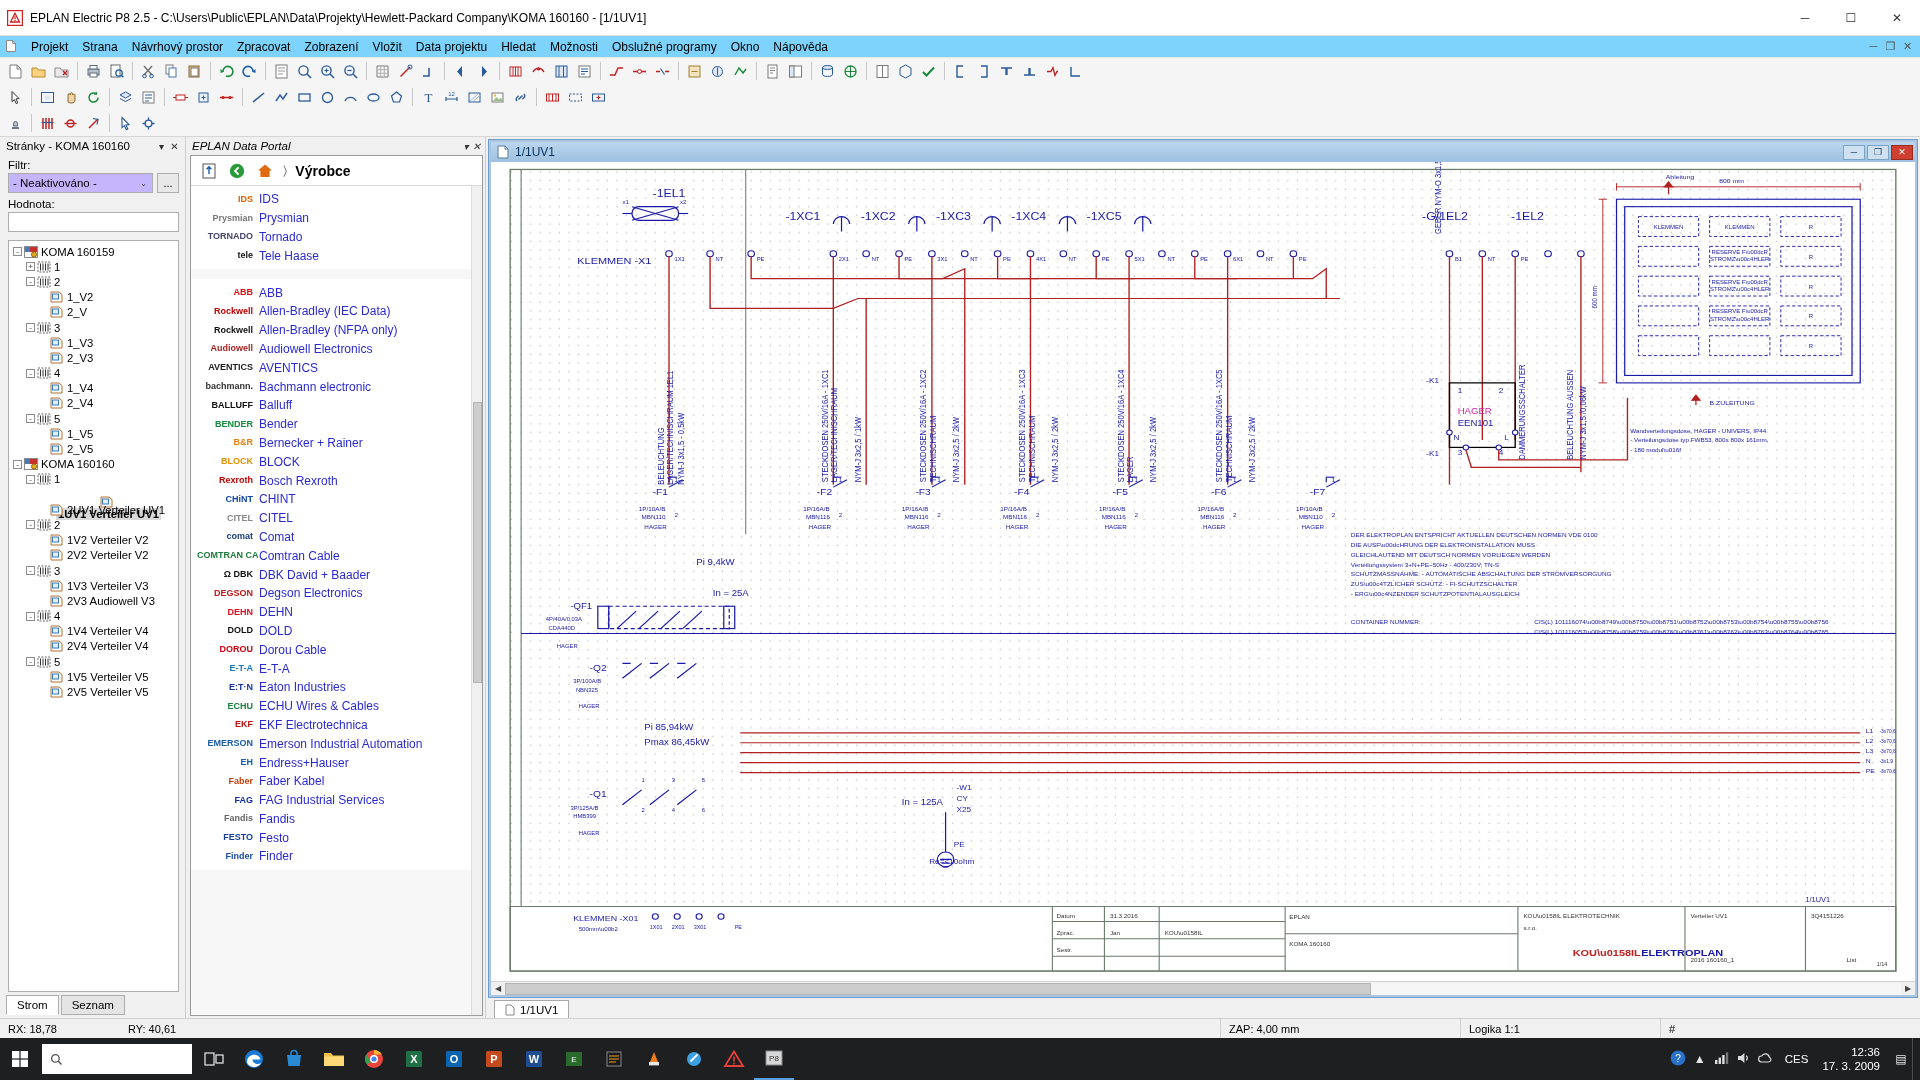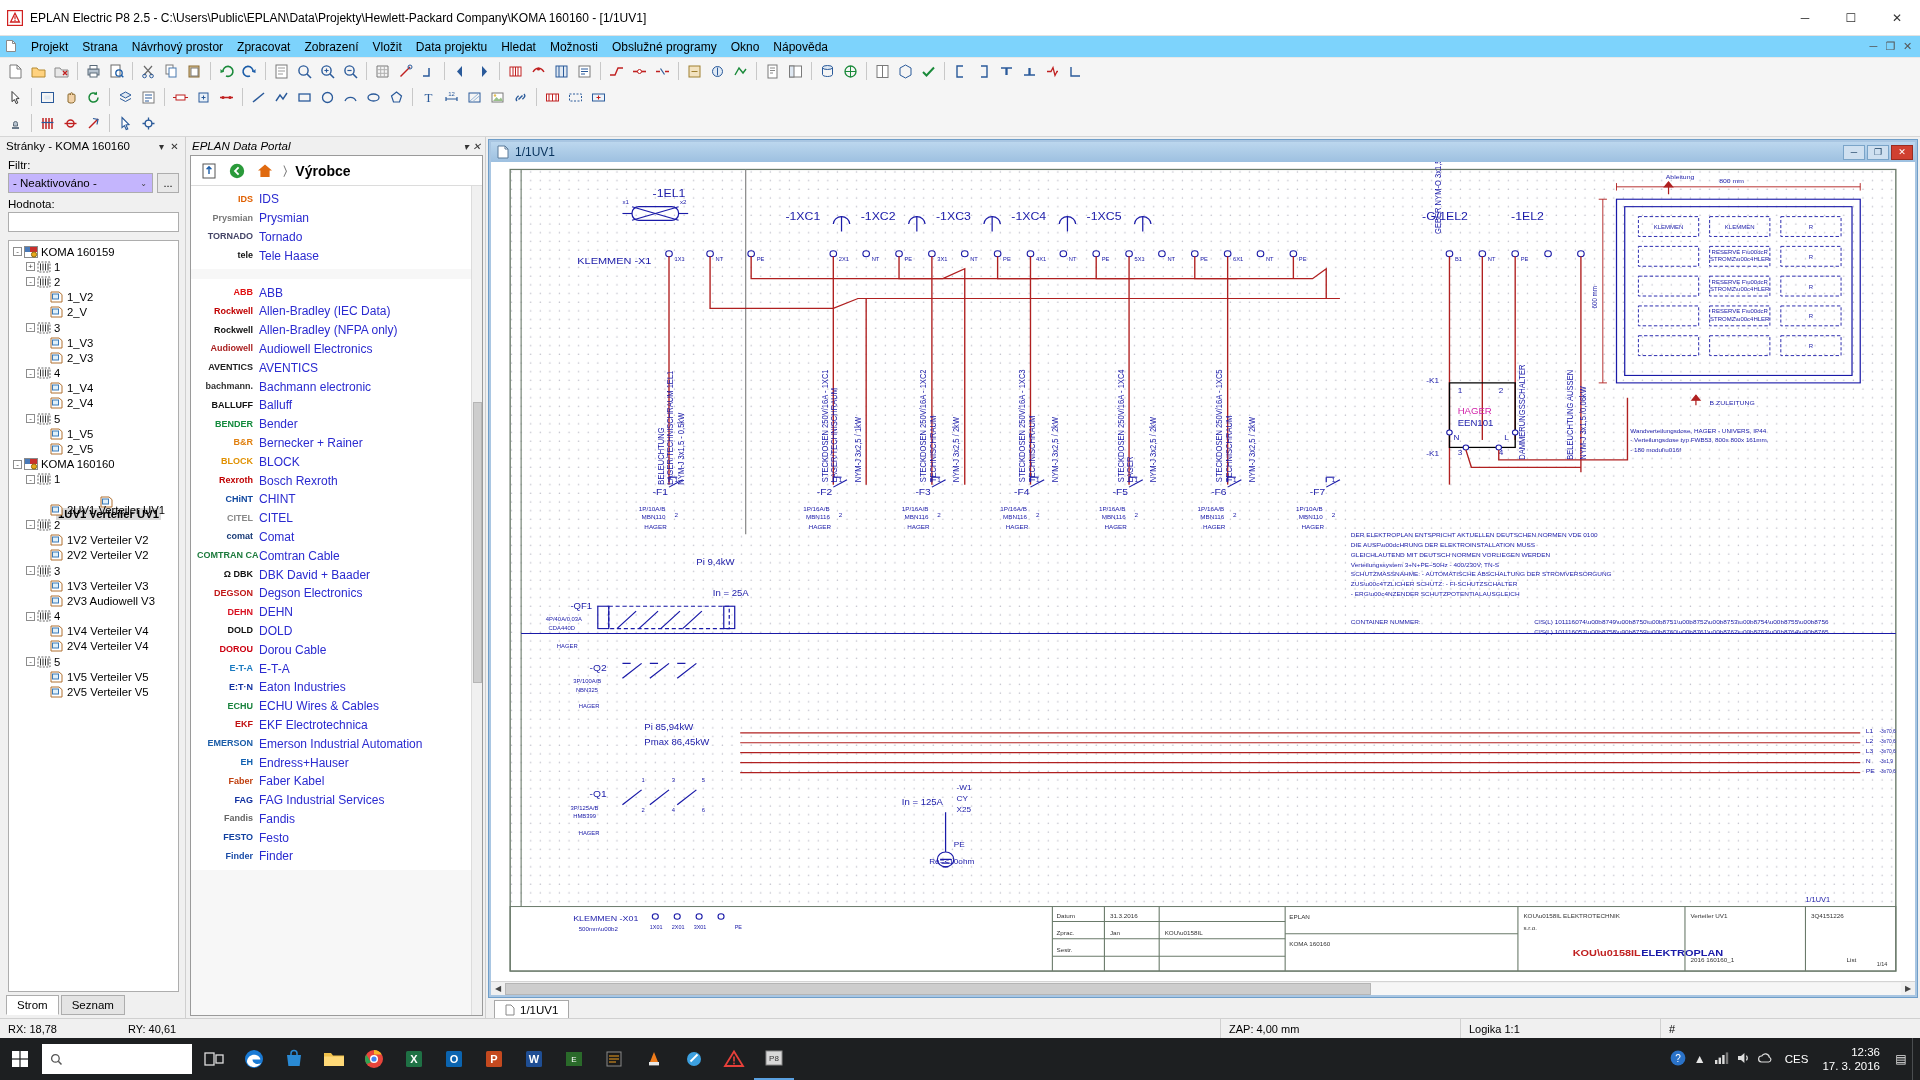--- a/index.html
+++ b/index.html
@@ -1795,20 +1795,20 @@
           </svg>
       </span>
       <span class="tray-ico">
         <svg width="17" height="14" viewBox="0 0 17 14">
             <path d="M4.4 11a3 3 0 0 1 .4-6 4 4 0 0 1 7.5 1.2 2.5 2.5 0 0 1-.5 4.8z" fill="none" stroke="#ddd" stroke-width="1.2"></path>
           </svg>
       </span>
       <span class="langbox">CES</span>
       <div class="clock">
         <div>12:36</div>
-        <div>17. 3. 2016</div>
+        <div>17. 3. 2009</div>
       </div>
       <span class="tray-ico">▤</span>
       <div class="showdesk"></div>
     </div>
   </div>
 
 </div>
 
 </body></html>

